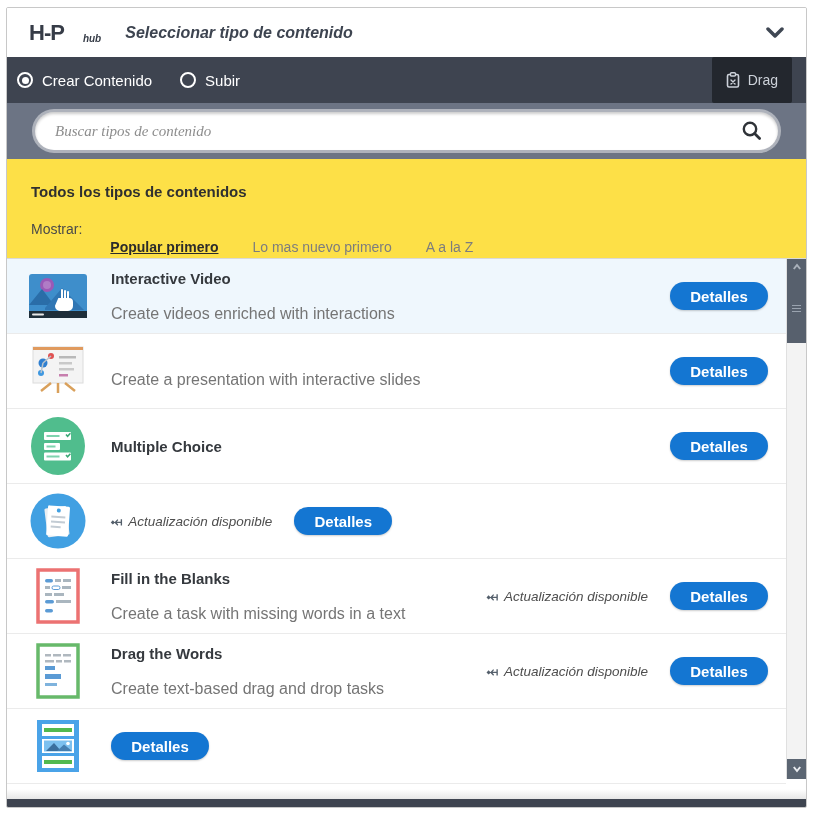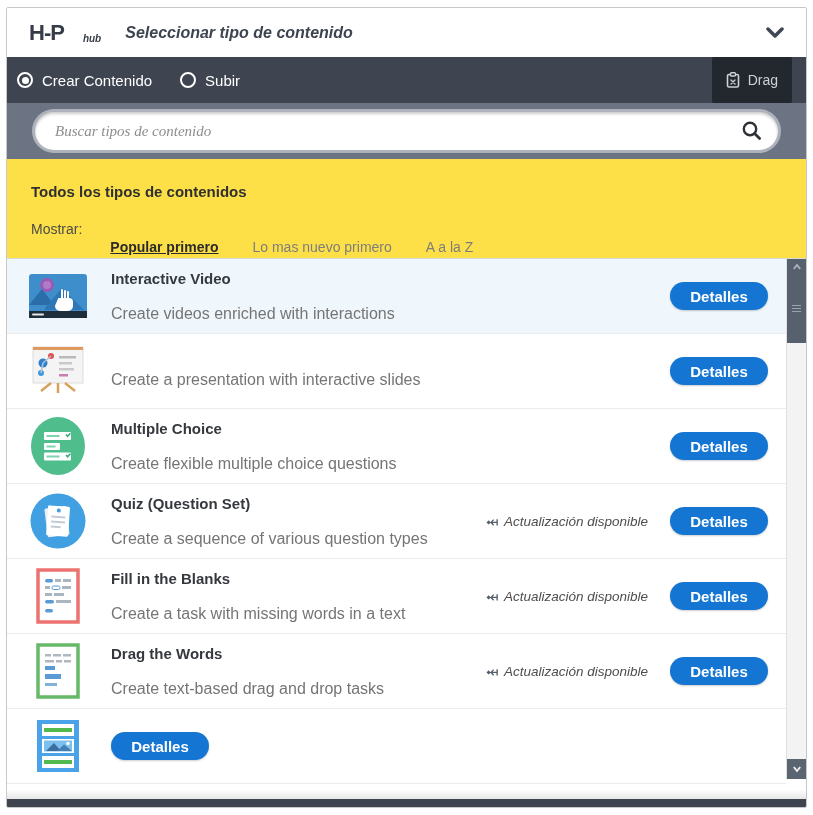--- a/index.html
+++ b/index.html
@@ -188,43 +188,38 @@
               <path d="M36 18.5 l1.6 1.8 2.8 -3" stroke="#3da877" stroke-width="1.6" fill="none"></path>
               <rect x="14" y="27" width="16" height="7" rx="1" fill="#fff"></rect>
               <rect x="16.5" y="29.5" width="9" height="2" fill="#7fd3ae"></rect>
               <rect x="14" y="36.5" width="27" height="8" rx="1" fill="#fff"></rect>
               <rect x="16.5" y="39.5" width="13" height="2" fill="#7fd3ae"></rect>
               <path d="M36 39 l1.6 1.8 2.8 -3" stroke="#3da877" stroke-width="1.6" fill="none"></path>
             </svg>
           </div>
           <div class="row-text">
             <div class="row-title">Multiple Choice</div>
-            <div class="row-desc">Create flexible multiple choice questions</div>
           </div>
           <button class="details-btn">Detalles</button>
         </div>
         <div class="row">
           <div class="icon-host">
             <svg width="58" height="58" viewBox="0 0 58 58">
               <circle cx="29" cy="29" r="27.5" fill="#41a0e2"></circle>
               <g transform="rotate(-7 29 30)">
                 <rect x="17" y="15" width="22" height="29" rx="1.5" fill="#e9eef2"></rect>
               </g>
               <g transform="rotate(4 29 30)">
                 <rect x="18" y="14" width="22" height="30" rx="1.5" fill="#fff"></rect>
                 <circle cx="29" cy="18.5" r="2" fill="#41a0e2"></circle>
                 <rect x="22" y="24" width="14" height="2" fill="#c3ccd4"></rect>
                 <rect x="22" y="29" width="14" height="2" fill="#c3ccd4"></rect>
                 <rect x="22" y="34" width="10" height="2" fill="#c3ccd4"></rect>
               </g>
             </svg>
-          </div>
-          <div class="row-text">
-            <div class="row-title">Quiz (Question Set)</div>
-            <div class="row-desc">Create a sequence of various question types</div>
           </div>
           <div class="update-badge">
             <span class="refresh-glyph">⤟</span>
             <span>Actualización disponible</span>
           </div>
           <button class="details-btn">Detalles</button>
         </div>
         <div class="row">
           <div class="icon-host">
             <svg width="44" height="56" viewBox="0 0 44 56">

